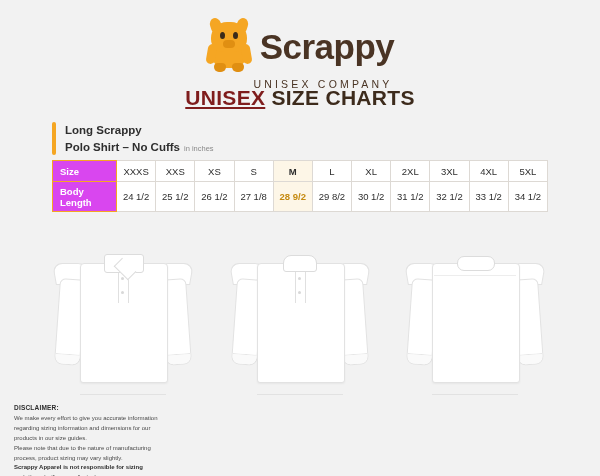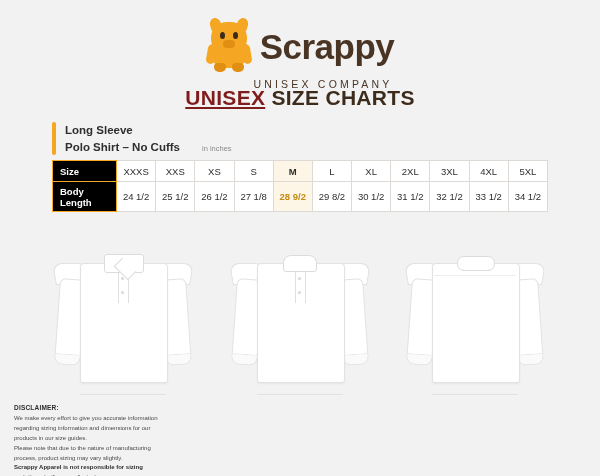--- a/index.html
+++ b/index.html
@@ -159,21 +159,21 @@
   .head-text-l2 {
     font-size: 11.5px;
     font-weight: bold;
     color: #2e2e2e;
     line-height: 1.45;
   }
   .head-unit {
     font-size: 7.5px;
     font-weight: normal;
     color: #8a8a8a;
-    margin-left: 22px;
+    margin-left: 4px;
   }
 
   
   .size-table {
     position: absolute;
     top: 160px;
     left: 52px;
     width: 496px;
     border-collapse: collapse;
     background: #ffffff;
@@ -181,21 +181,21 @@
   }
   .size-table td, .size-table th {
     border: 1px solid #ddd9d4;
     text-align: center;
     font-size: 9.5px;
     color: #2e2e2e;
     height: 22px;
     padding: 0;
   }
   .size-table .rowhead {
-    background: #000000;
+    background: #d946ef;
     color: #ffffff;
     font-weight: bold;
     font-size: 9.5px;
     width: 56px;
     text-align: left;
     padding-left: 7px;
     border-color: #f5a623;
   }
   .size-table thead td {
     font-weight: normal;
@@ -403,21 +403,21 @@
     <div class="brand-sub">UNISEX COMPANY</div>
   </div>
 
   <div class="charts-title">
     <span class="accent">UNISEX</span><span> SIZE CHARTS</span>
   </div>
 
   <div class="product-head">
     <div class="head-bar"></div>
     <div>
-      <div class="head-text-l1">Long Sleeve</div>
+      <div class="head-text-l1">Long Scrappy</div>
       <div class="head-text-l2">
         <span>Polo Shirt – No Cuffs</span><span class="head-unit">in inches</span>
       </div>
     </div>
   </div>
 
   <table class="size-table">
     <thead>
       <tr>
         <td class="rowhead">Size</td>

